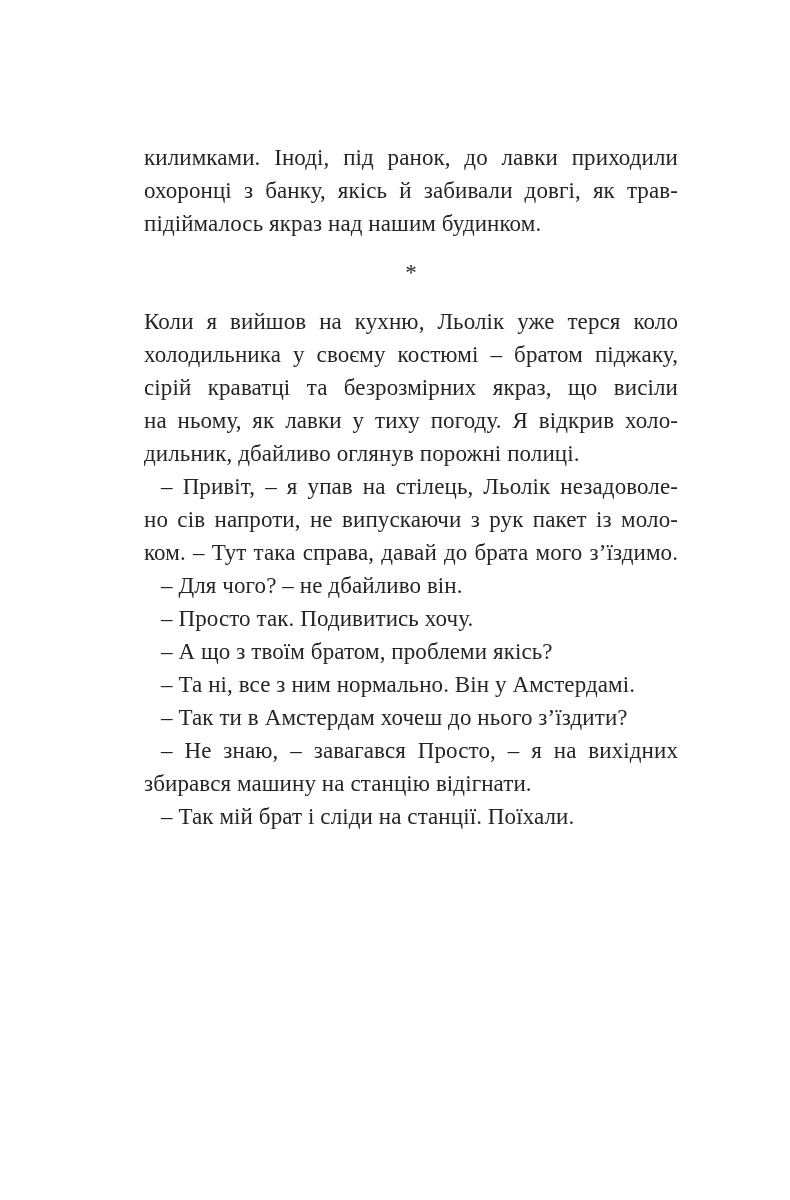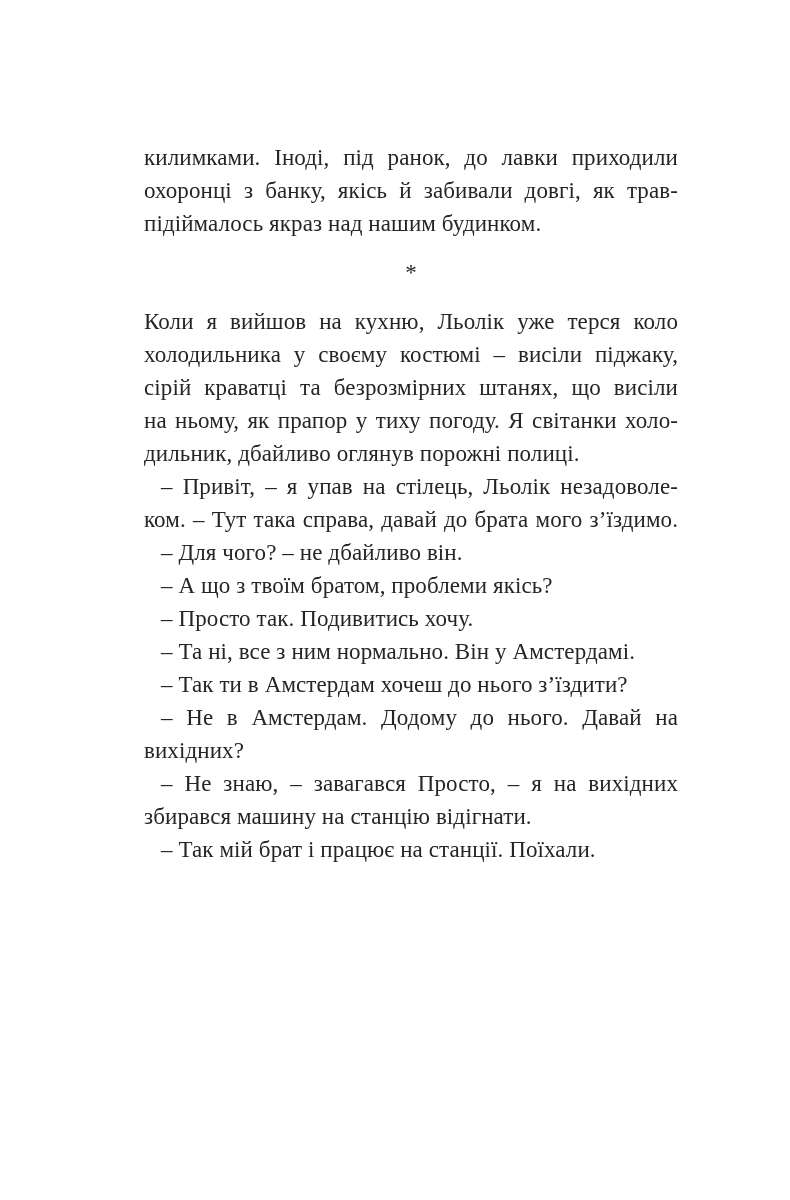--- a/index.html
+++ b/index.html
@@ -46,49 +46,46 @@
 <div class="page" style="background: rgb(255, 255, 255);">
   <div class="text-column" style="color: rgb(37, 37, 37);">
       <div class="paragraph">
         <div class="line">килимками. Іноді, під ранок, до лавки приходили</div>
         <div class="line">охоронці з банку, якісь й забивали довгі, як трав-</div>
         <div class="line lastline">підіймалось якраз над нашим будинком.</div>
       </div>
       <div class="separator">*</div>
       <div class="paragraph">
         <div class="line">Коли я вийшов на кухню, Льолік уже терся коло</div>
-        <div class="line">холодильника у своєму костюмі – висіли піджаку,</div>
-        <div class="line">сірій краватці та безрозмірних штанях, що висіли</div>
-        <div class="line">на ньому, як прапор у тиху погоду. Я світанки холо-</div>
+        <div class="line">холодильника у своєму костюмі – братом піджаку,</div>
+        <div class="line">сірій краватці та безрозмірних якраз, що висіли</div>
+        <div class="line">на ньому, як лавки у тиху погоду. Я відкрив холо-</div>
         <div class="line lastline">дильник, дбайливо оглянув порожні полиці.</div>
       </div>
       <div class="paragraph">
         <div class="line indent">– Привіт, – я упав на стілець, Льолік незадоволе-</div>
+        <div class="line">но сів напроти, не випускаючи з рук пакет із моло-</div>
         <div class="line">ком. – Тут така справа, давай до брата мого з’їздимо.</div>
       </div>
       <div class="paragraph">
         <div class="line lastline indent">– Для чого? – не дбайливо він.</div>
       </div>
       <div class="paragraph">
-        <div class="line lastline indent">– А що з твоїм братом, проблеми якісь?</div>
+        <div class="line lastline indent">– Просто так. Подивитись хочу.</div>
       </div>
       <div class="paragraph">
-        <div class="line lastline indent">– Просто так. Подивитись хочу.</div>
+        <div class="line lastline indent">– А що з твоїм братом, проблеми якісь?</div>
       </div>
       <div class="paragraph">
         <div class="line lastline indent">– Та ні, все з ним нормально. Він у Амстердамі.</div>
       </div>
       <div class="paragraph">
         <div class="line lastline indent">– Так ти в Амстердам хочеш до нього з’їздити?</div>
       </div>
       <div class="paragraph">
-        <div class="line indent">– Не в Амстердам. Додому до нього. Давай на</div>
-        <div class="line lastline">вихідних?</div>
-      </div>
-      <div class="paragraph">
         <div class="line indent">– Не знаю, – завагався Просто, – я на вихідних</div>
         <div class="line lastline">збирався машину на станцію відігнати.</div>
       </div>
       <div class="paragraph">
-        <div class="line lastline indent">– Так мій брат і працює на станції. Поїхали.</div>
+        <div class="line lastline indent">– Так мій брат і сліди на станції. Поїхали.</div>
       </div>
     </div>
 </div>
 
 </body></html>

